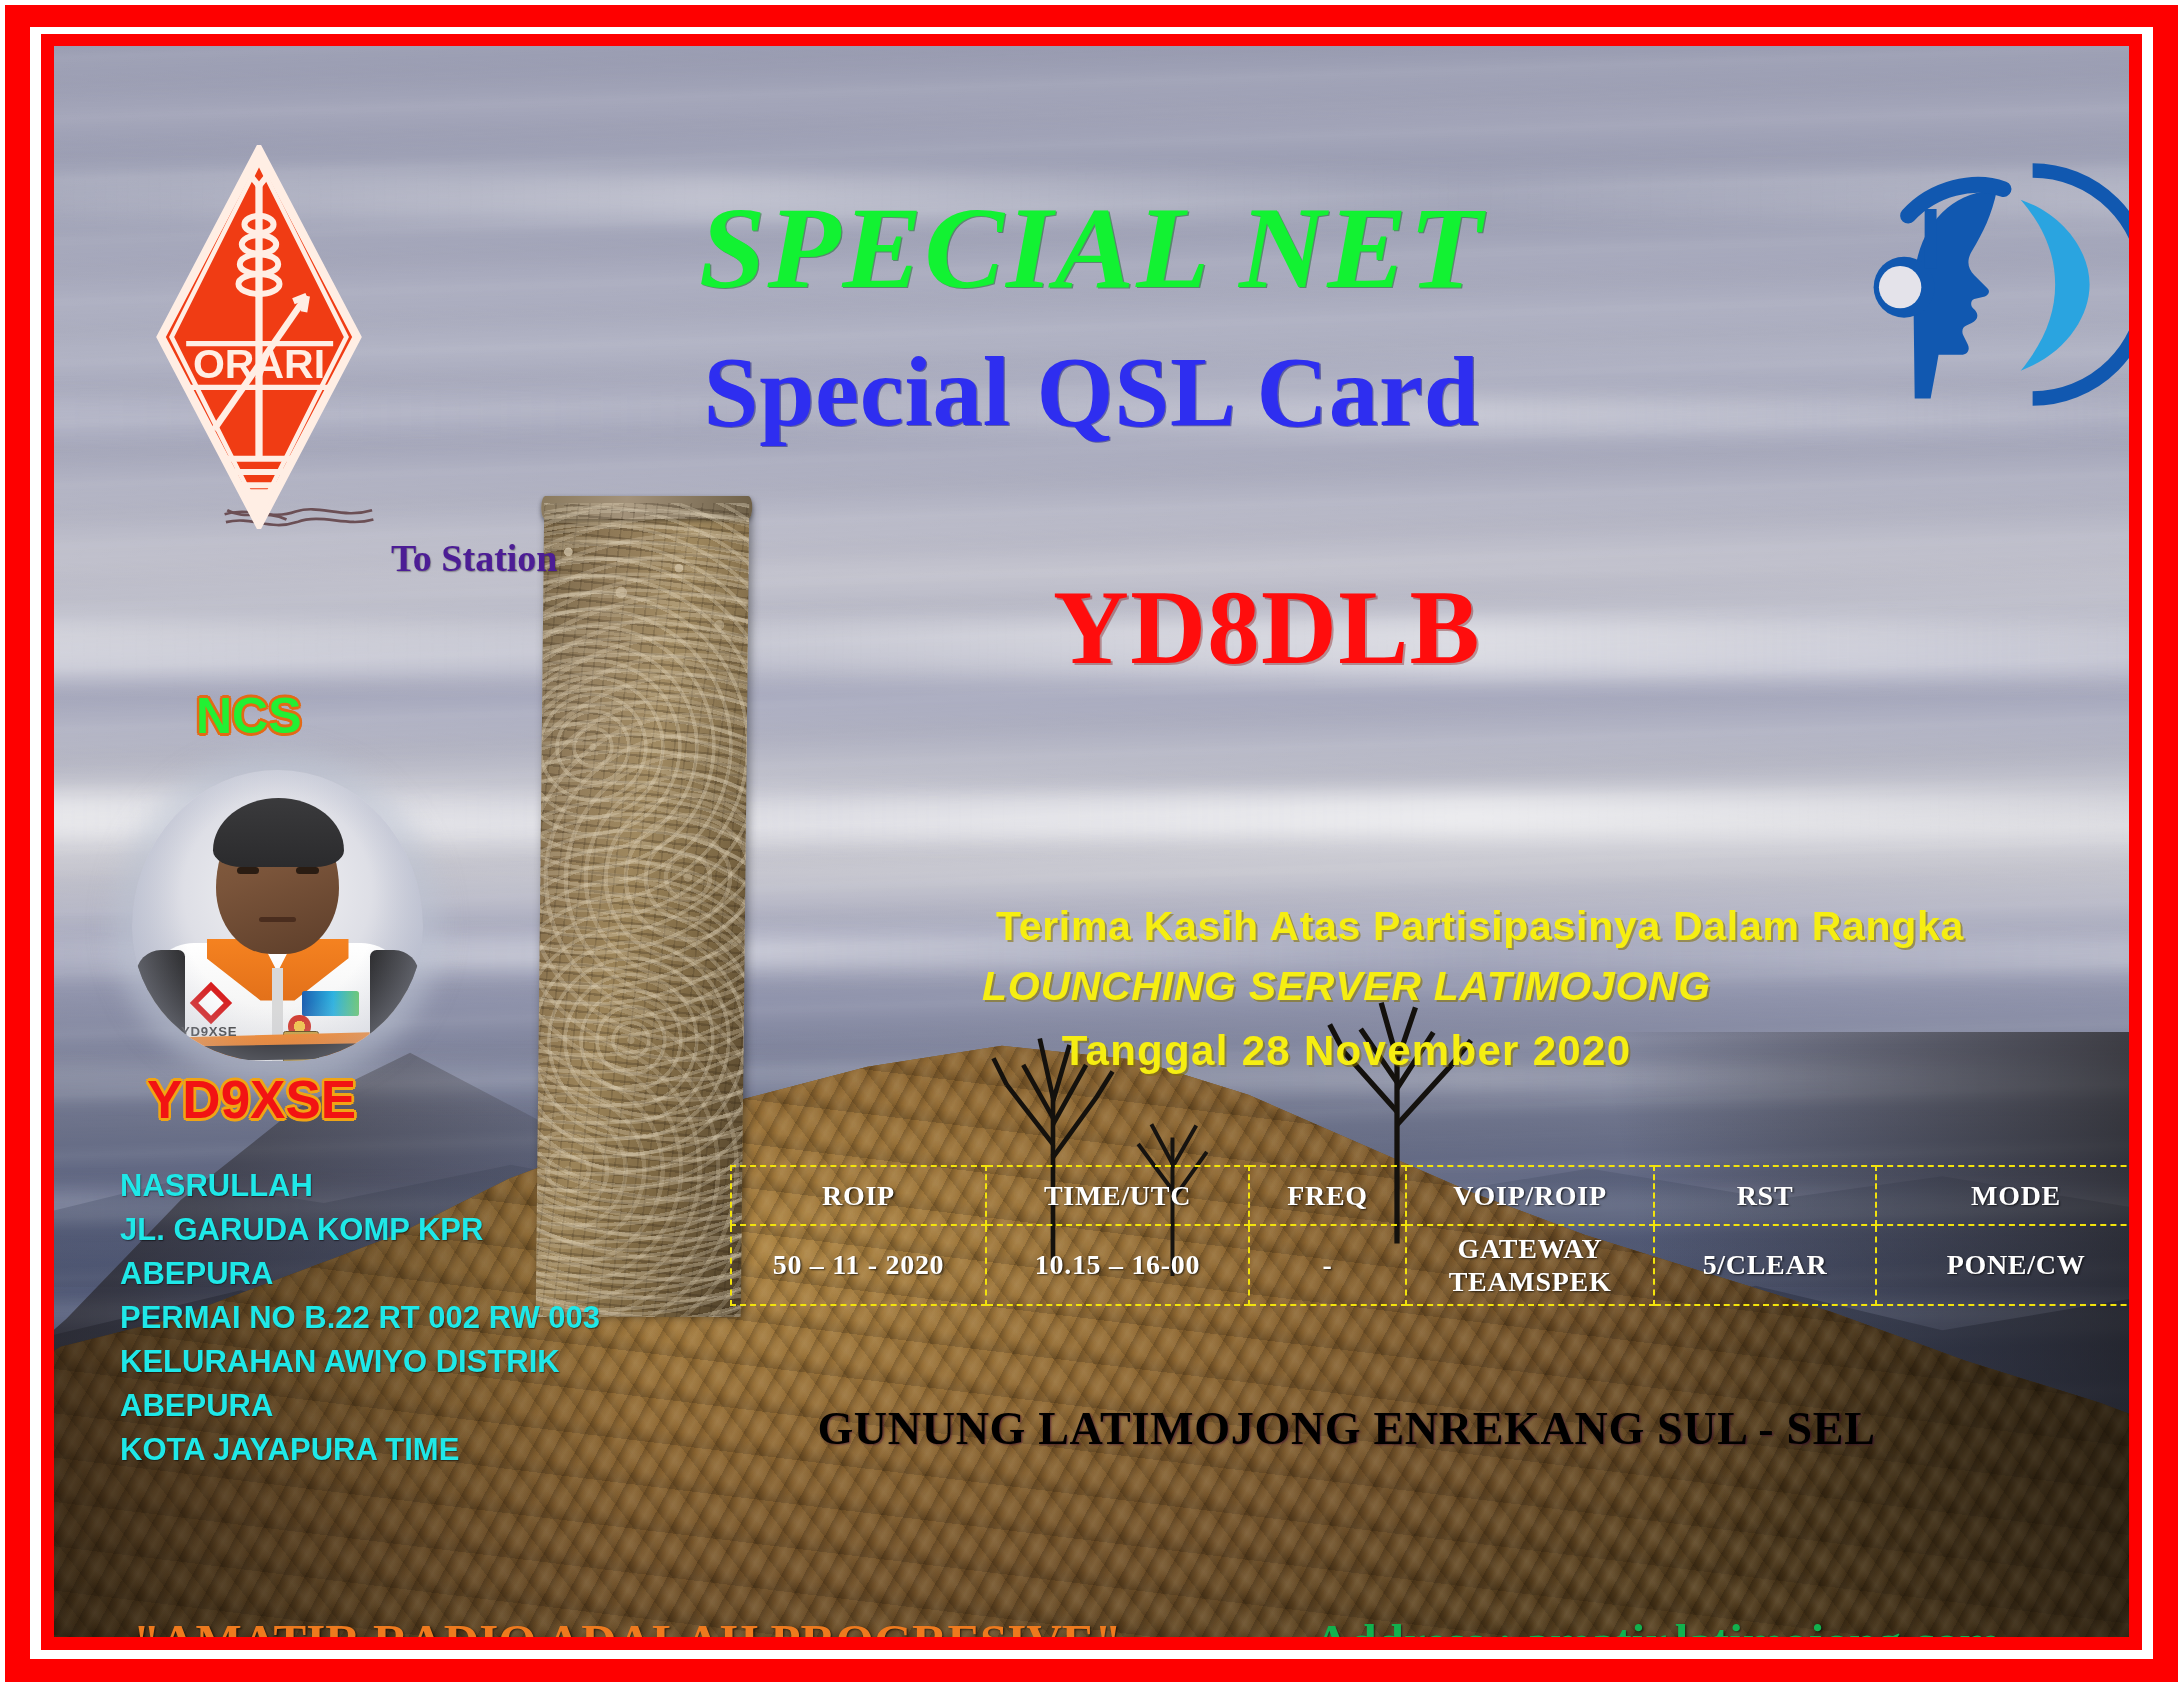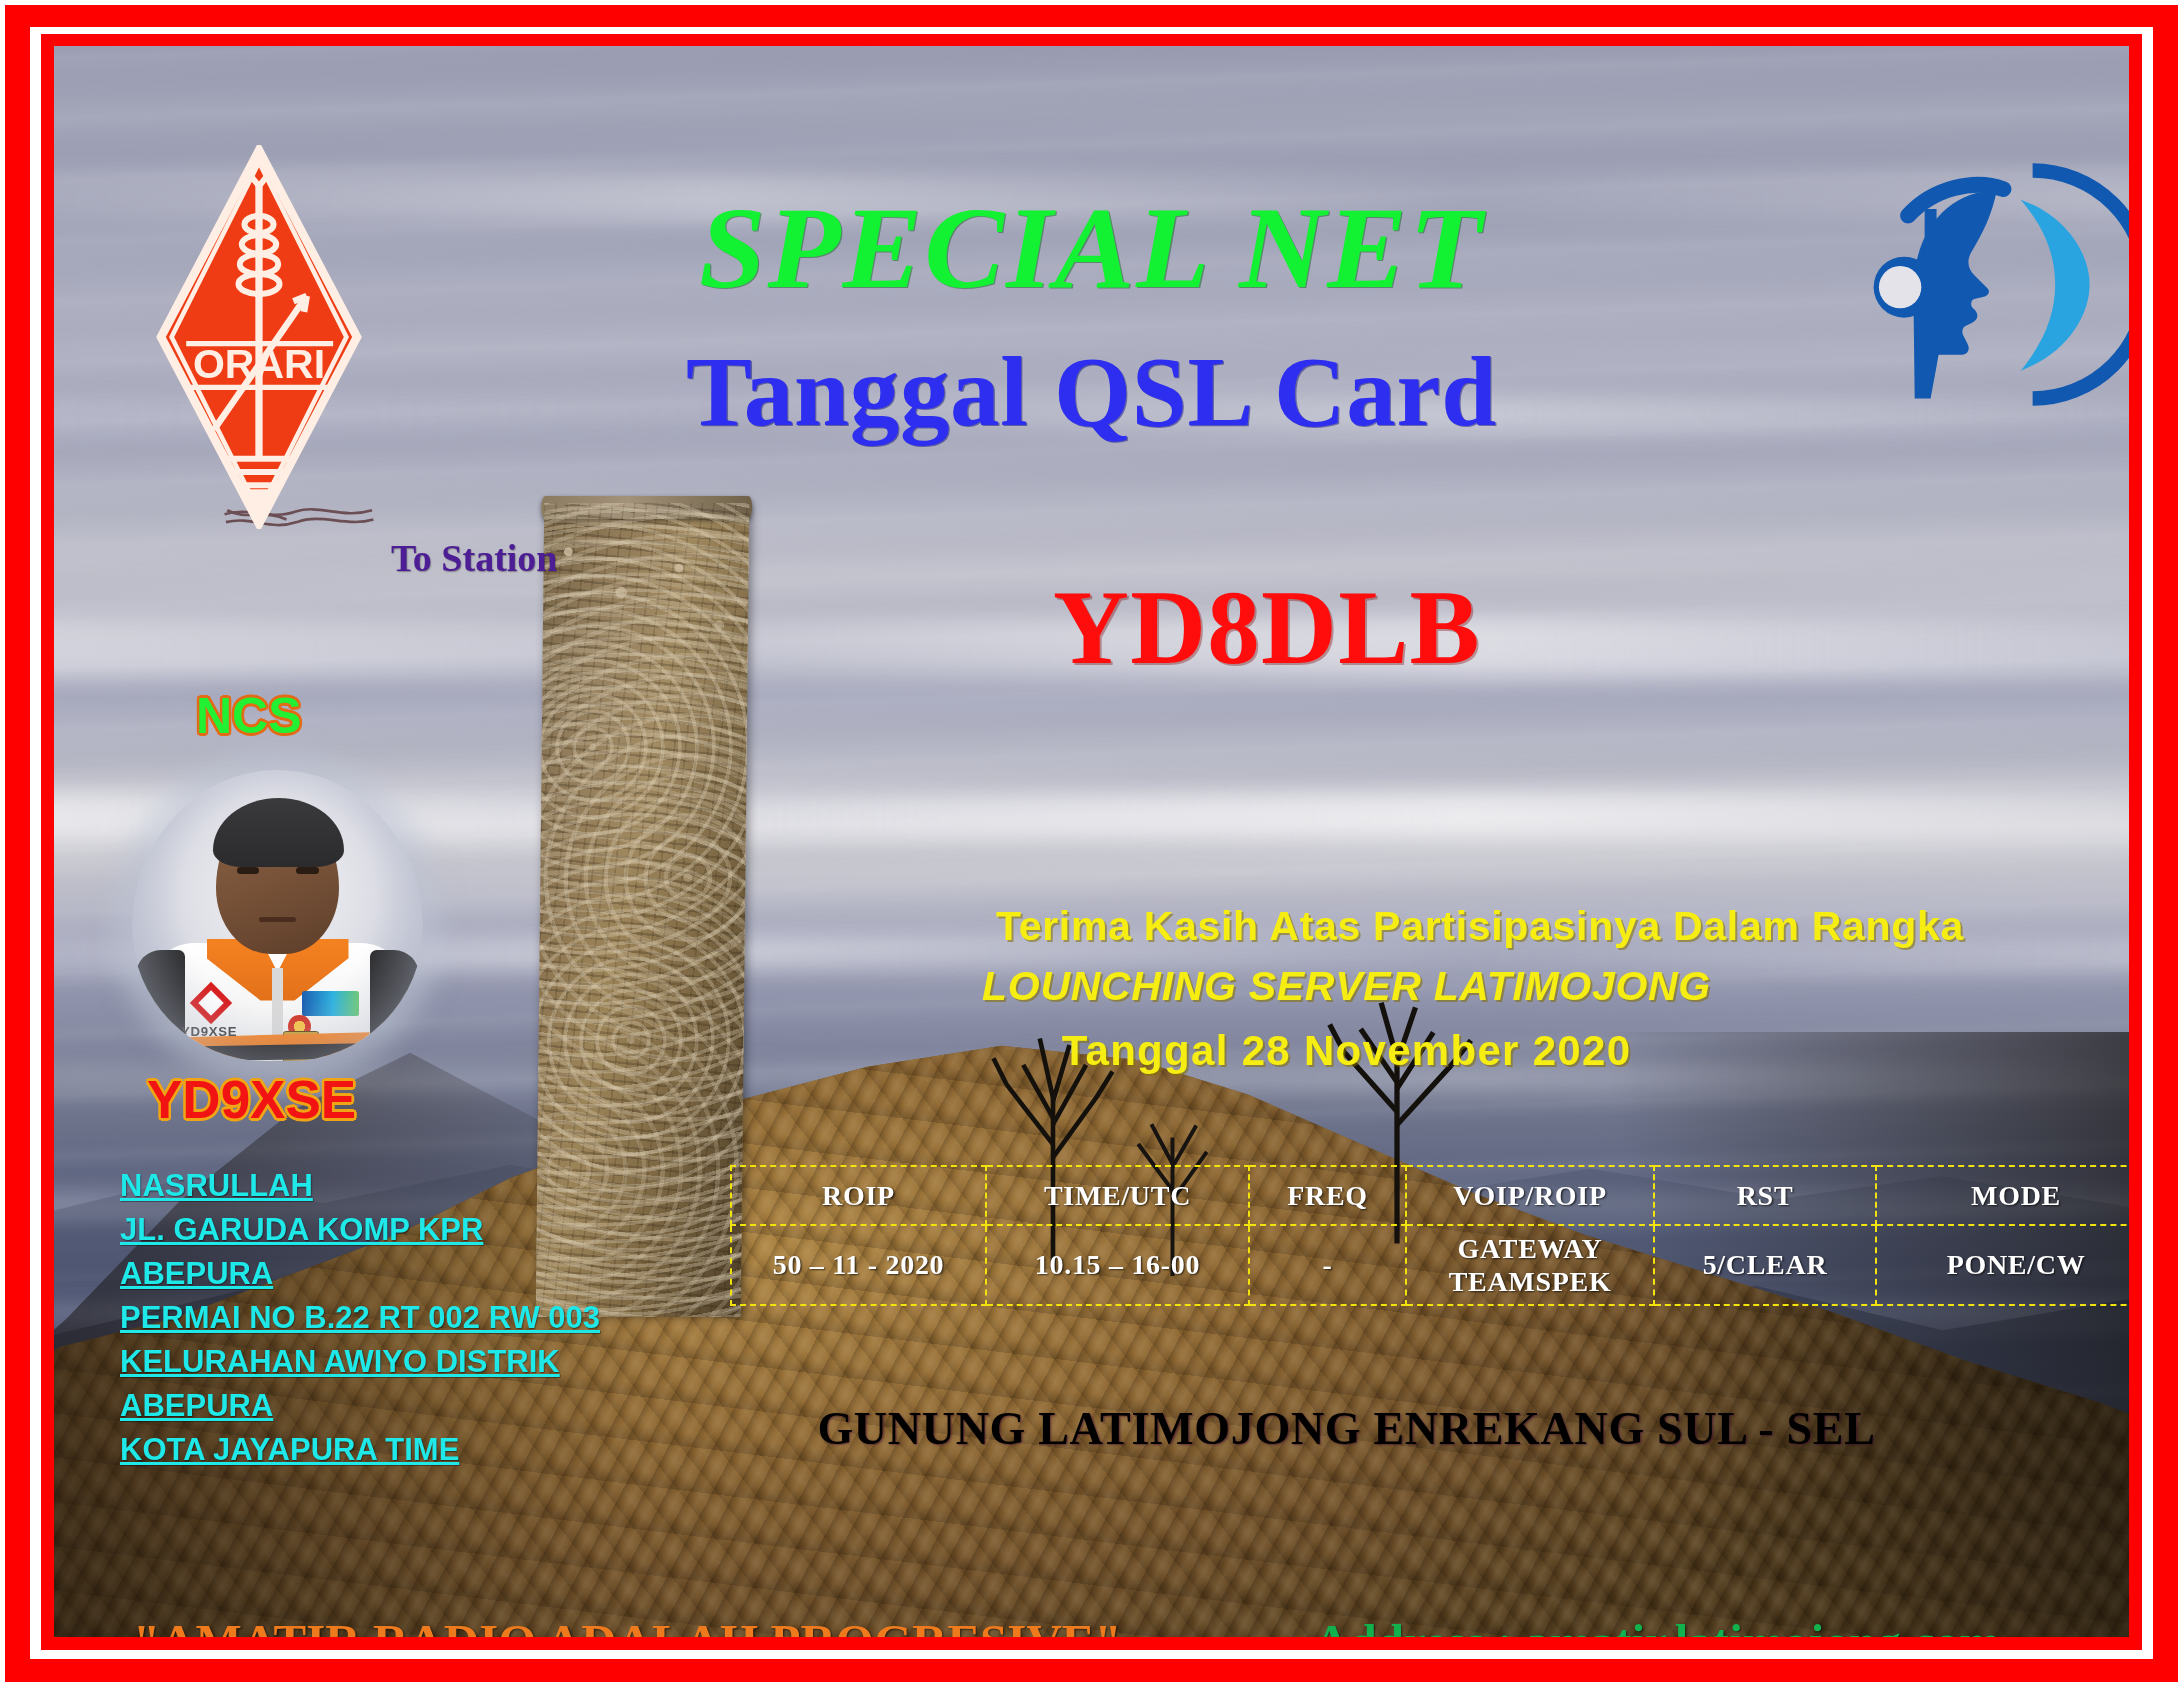--- a/index.html
+++ b/index.html
@@ -278,21 +278,20 @@
   .op-lanyard{position:absolute;left:50%;top:245px;width:22.5px;height:22.5px;margin-left:10.6px;background:radial-gradient(circle,#f6c445 35%,#d3372a 36%);border-radius:50%;}
   .op-ytxt{position:absolute;left:49px;top:255px;font:700 13.2px/1 "Liberation Sans",sans-serif;color:#3a3a3a;letter-spacing:0.7px;}
   .op-vignette{position:absolute;inset:-10%;background:radial-gradient(ellipse at 50% 46%, rgba(255,255,255,0) 40%, rgba(188,193,210,.55) 72%, rgba(168,174,196,.95) 100%);}
 
   
   #address{
     position:absolute;left:66px;top:1118px;
     font:700 31px/44px "Liberation Sans",sans-serif;
     color:#1fe8e8;
     text-shadow:0.7px 0.7px 1.3px rgba(0,0,0,.5);
-    text-decoration:underline;
   }
   #address div{white-space:nowrap;}
 
   
   #qso-table{
     position:absolute;left:676px;top:1119px;width:1364px;
     border-collapse:collapse;
     table-layout:fixed;
   }
   #qso-table td{
@@ -464,21 +463,21 @@
       <div class="op-ytxt">YD9XSE</div>
       <div class="op-head"></div>
       <div class="op-hair"></div>
       <div class="op-eye l"></div>
       <div class="op-eye r"></div>
       <div class="op-mouth"></div>
       <div class="op-vignette"></div>
     </div>
 
     <div class="t title-special-net">SPECIAL NET</div>
-    <div class="t title-qsl">Tanggal QSL Card</div>
+    <div class="t title-qsl">Special QSL Card</div>
 
     <div class="t to-station">To Station</div>
     <div class="t callsign-main">YD8DLB</div>
 
     <div class="t ncs-label">NCS</div>
     <div class="t ncs-call">YD9XSE</div>
 
     <div class="t thanks1">Terima Kasih Atas Partisipasinya Dalam Rangka</div>
     <div class="t thanks2">LOUNCHING SERVER LATIMOJONG</div>
     <div class="t thanks3">Tanggal  28  November  2020</div>

